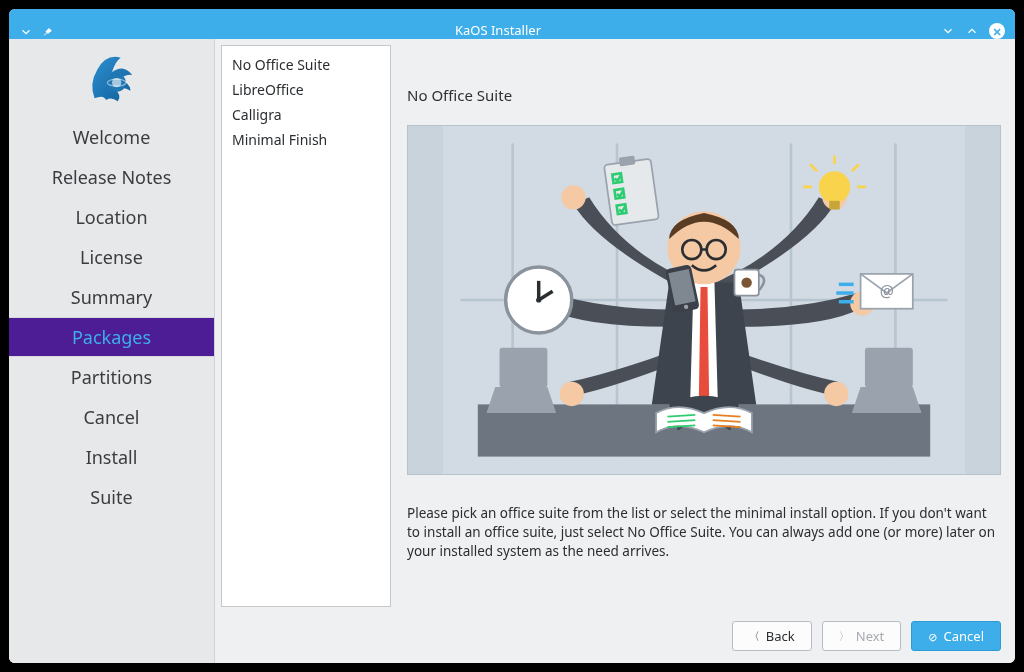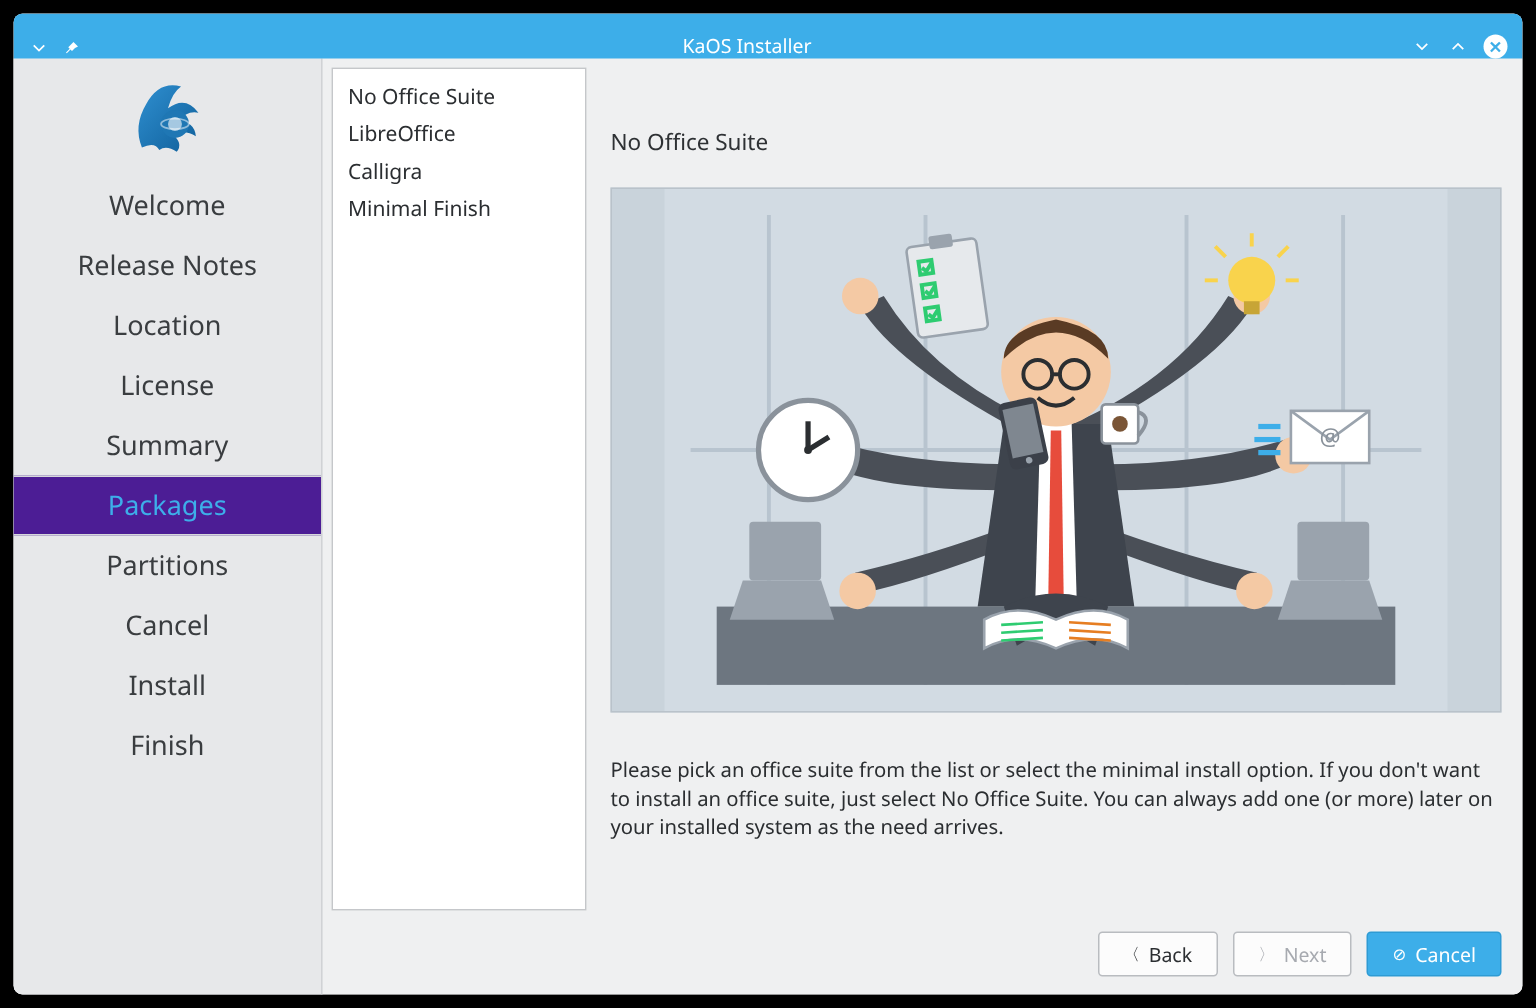--- a/index.html
+++ b/index.html
@@ -227,21 +227,21 @@
         <div class="step">
             <span>Partitions</span>
           </div>
         <div class="step">
             <span>Cancel</span>
           </div>
         <div class="step">
             <span>Install</span>
           </div>
         <div class="step">
-            <span>Finish</span>
+            <span>Suite</span>
           </div>
       </div>
     </div>
 
     <div class="list-col">
       <div class="list-item"><span>No Office Suite</span></div>
       <div class="list-item"><span>LibreOffice</span></div>
       <div class="list-item"><span>Calligra</span></div>
       <div class="list-item"><span>Minimal Finish</span></div>
     </div>

